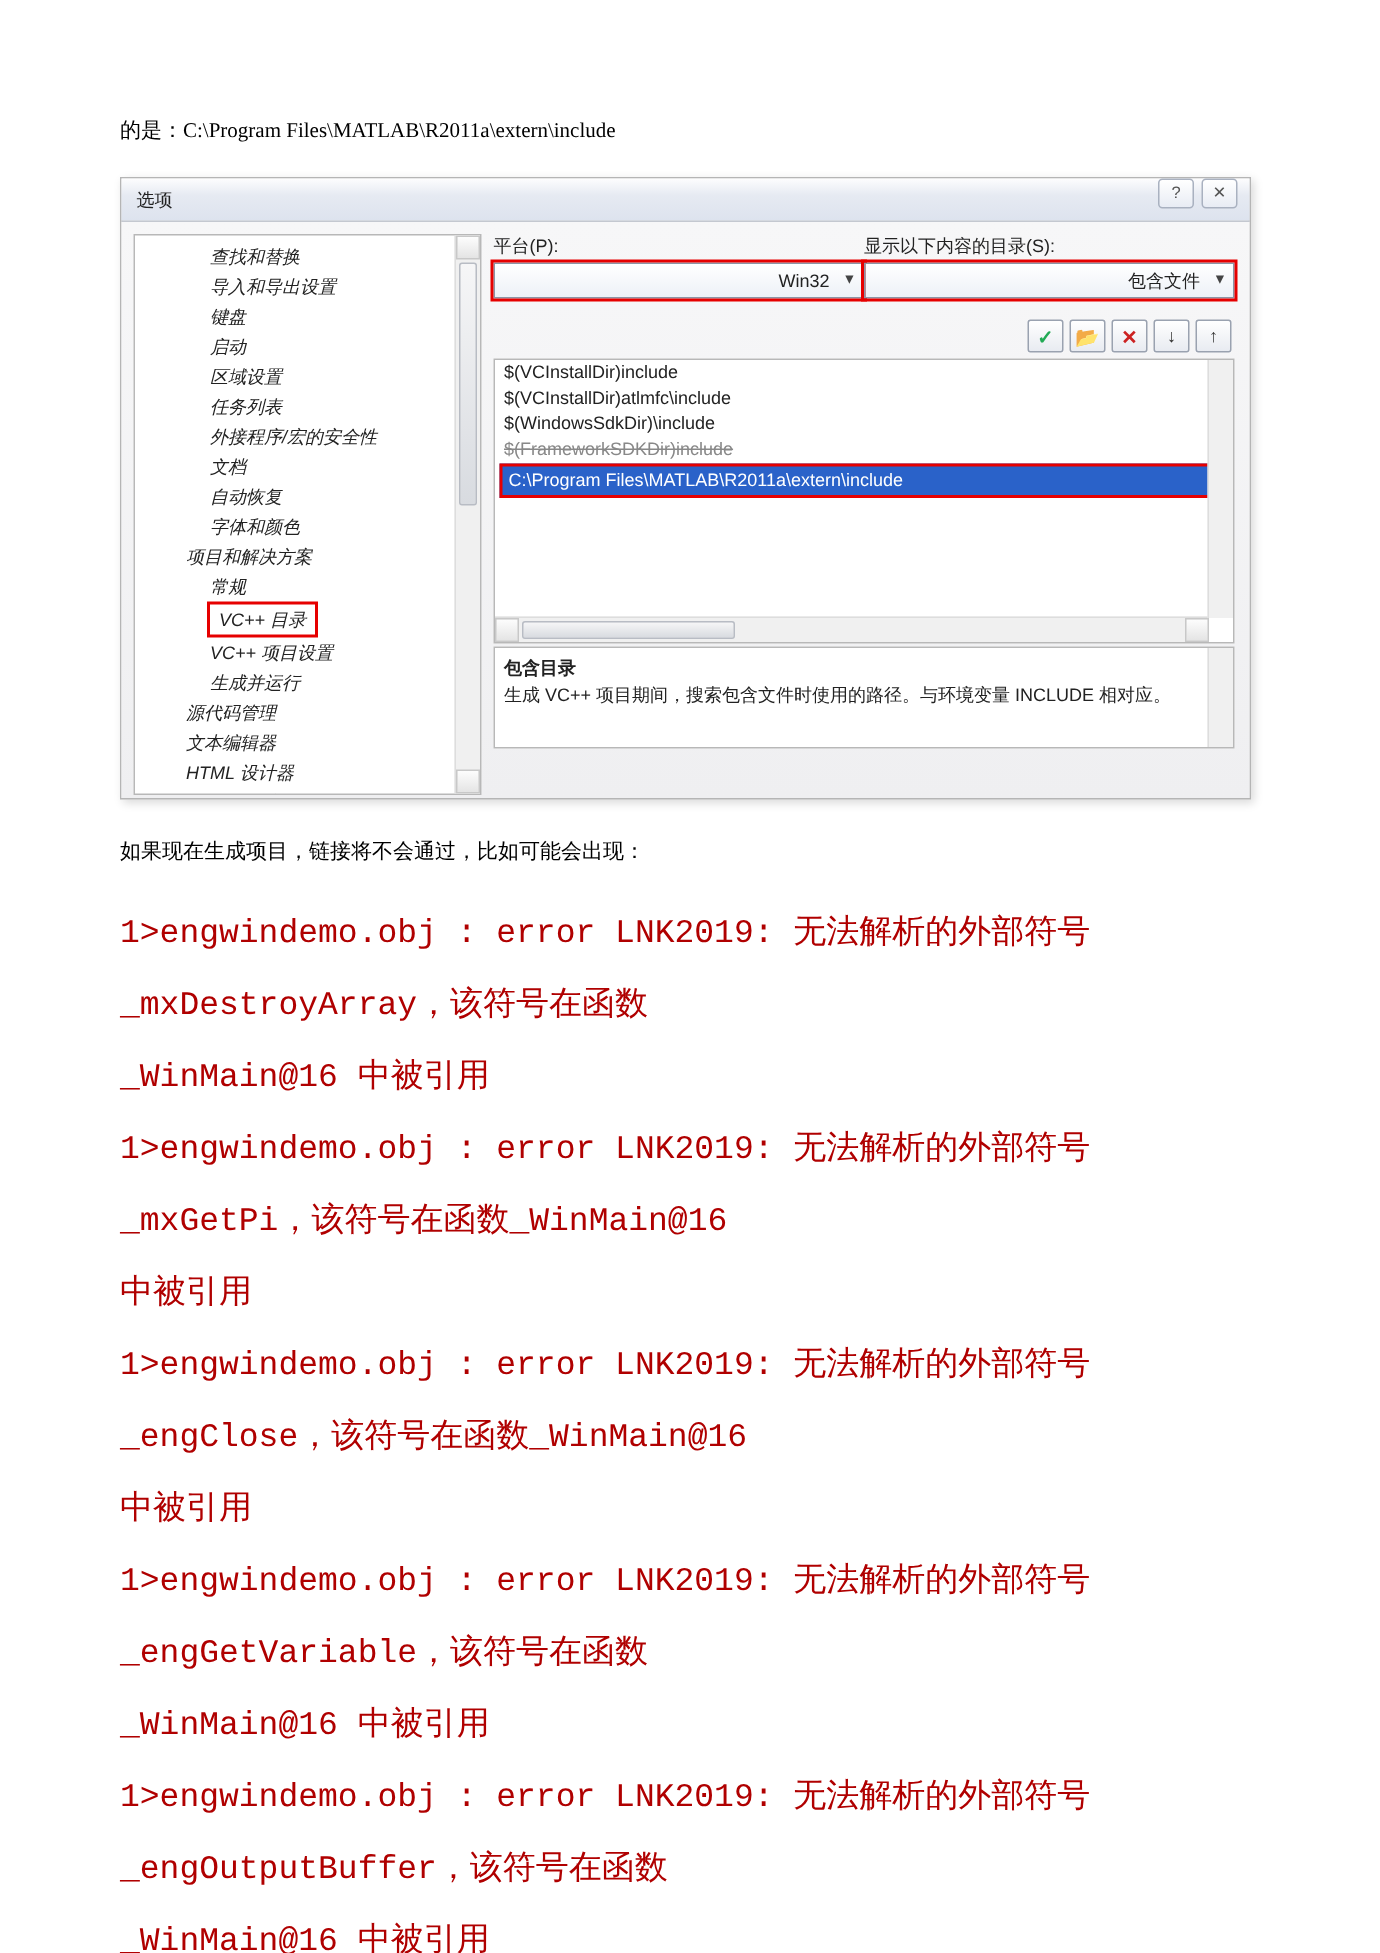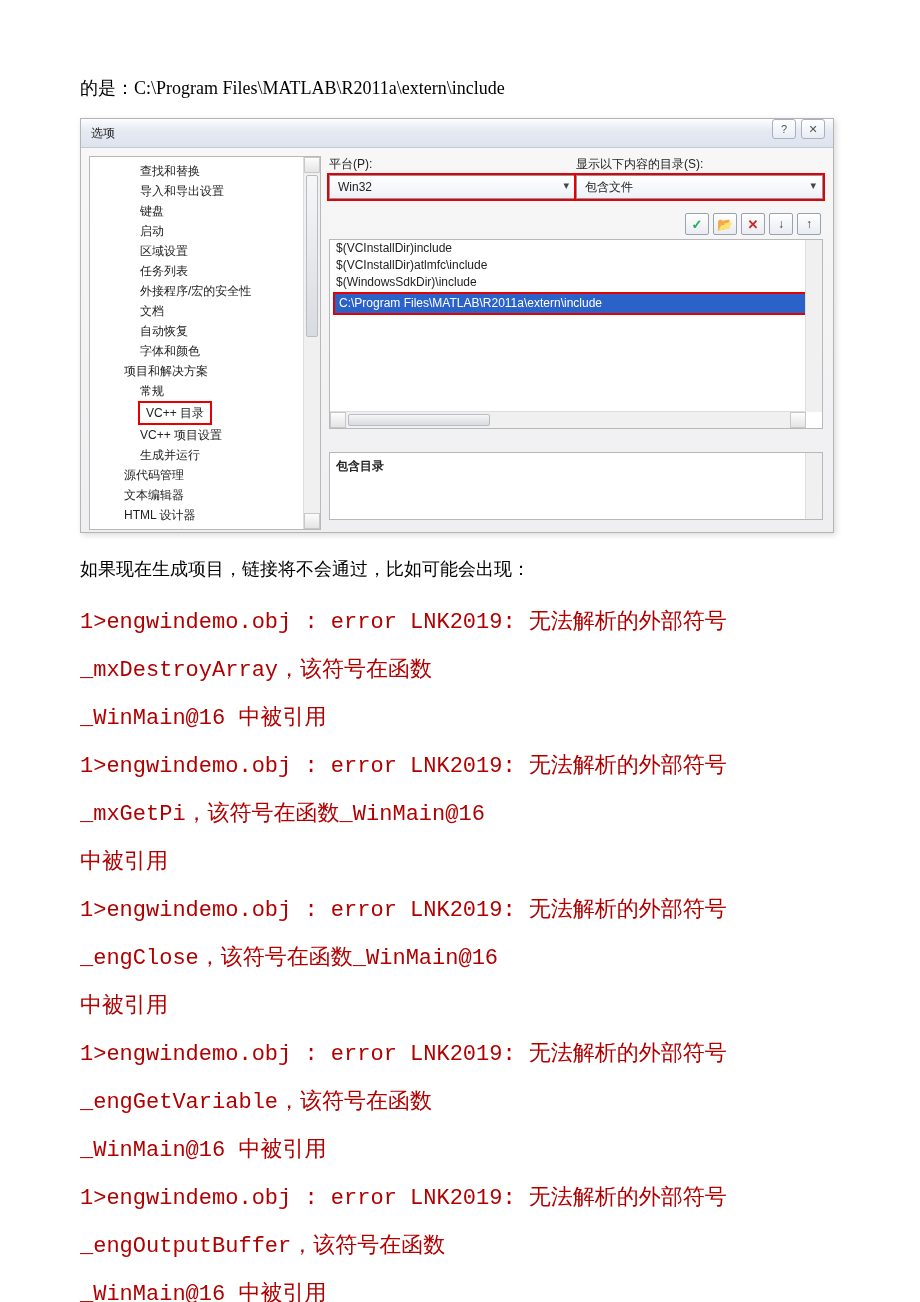--- a/index.html
+++ b/index.html
@@ -8,21 +8,21 @@
     background: #fff;
     font-family: "SimSun", "宋体", serif;
     color: #000;
     width: 920px;
   }
   .page {
     padding: 70px 80px 60px 80px;
   }
   .serif-line {
     font-family: "Times New Roman", "SimSun", serif;
-    font-size: 18px;
+    font-size: 14px;
     line-height: 36px;
     margin-bottom: 12px;
     word-break: break-all;
   }
   .dialog-wrap {
     margin: 4px 0 18px 0;
   }
   .dialog {
     width: 752px;
     background: #f1f1f1;
@@ -69,20 +69,21 @@
     position: relative;
   }
   .tree {
     padding: 4px 0 4px 0;
     font-size: 12px;
     line-height: 20px;
   }
   .tree-item {
     padding: 0 4px;
     white-space: nowrap;
+    font-style: italic;
   }
   .ind1 { padding-left: 34px; }
   .ind2 { padding-left: 50px; }
   .tree-item.sel {
     display: inline-block;
     border: 2px solid #e60000;
     padding: 0 6px;
     margin-left: 48px;
     background: #fff;
   }
@@ -109,21 +110,21 @@
     height: 22px; display: flex; align-items: center;
     background: linear-gradient(#fff,#edf1f7);
     border: 1px solid #8a95a6;
     padding: 0 22px 0 8px;
     position: relative;
     font-size: 12px;
   }
   .combo:after {
     content: "▾"; position: absolute; right: 6px; top: 3px; font-size: 11px; color: #444;
   }
-  .combo.red { outline: 2px solid #e60000; }
+  .combo.red { outline: 2px solid #e60000; justify-content: flex-end; }
   .toolbar-row {
     display: flex; justify-content: flex-end; gap: 4px; margin: 10px 2px 4px 0;
   }
   .tbutton {
     width: 22px; height: 20px; border: 1px solid #9aa2b0;
     background: linear-gradient(#fff,#e8ebf1); border-radius: 2px;
     display: inline-flex; align-items: center; justify-content: center;
     font-size: 13px; color: #2a5; font-weight: bold;
   }
   .tbutton.folder { color: #c28a00; }
@@ -155,21 +156,21 @@
   .hsb:after { right: 0; }
   .hsb-thumb {
     position: absolute; top: 2px; bottom: 2px; left: 18px; width: 140px;
     background: linear-gradient(#f6f6f7,#d8dbe0); border: 1px solid #b8bcc4; border-radius: 2px;
   }
   .vsb {
     position: absolute; right: 0; top: 0; bottom: 16px; width: 16px;
     background: #f0f0f0; border-left: 1px solid #ddd;
   }
   .descbox {
-    margin-top: 23px; background: #fff; border: 1px solid #b8b8b8;
+    margin-top: 2px; background: #fff; border: 1px solid #b8b8b8;
     padding: 4px 2px 6px 6px; font-size: 12px; line-height: 18px;
     position: relative; height: 56px; overflow: hidden;
   }
   .descbox .hd { font-weight: bold; }
   .descbox .vsb2 {
     position: absolute; right: 0; top: 0; bottom: 0; width: 16px;
     background: #f0f0f0; border-left: 1px solid #ddd;
   }
   .dlg-buttons {
     display: flex; justify-content: flex-end; gap: 14px;
@@ -253,28 +254,30 @@
             <span class="tbutton">✓</span>
             <span class="tbutton folder">📂</span>
             <span class="tbutton xx">✕</span>
             <span class="tbutton arrow">↓</span>
             <span class="tbutton arrow">↑</span>
           </div>
           <div class="listbox">
             <div class="li">$(VCInstallDir)include</div>
             <div class="li">$(VCInstallDir)atlmfc\include</div>
             <div class="li">$(WindowsSdkDir)\include</div>
+            <div class="li strike">$(FrameworkSDKDir)include</div>
             <div class="li selrow">C:\Program Files\MATLAB\R2011a\extern\include</div>
             <div class="hsb">
                 <div class="hsb-thumb"></div>
               </div>
             <div class="vsb"></div>
           </div>
           <div class="descbox">
             <div class="hd">包含目录</div>
+            <div>生成 VC++ 项目期间，搜索包含文件时使用的路径。与环境变量 INCLUDE 相对应。</div>
             <div class="vsb2"></div>
           </div>
         </div>
       </div>
     </div>
   </div>
 
   <div class="serif-line">如果现在生成项目，链接将不会通过，比如可能会出现：</div>
 
   <div class="err-block">

